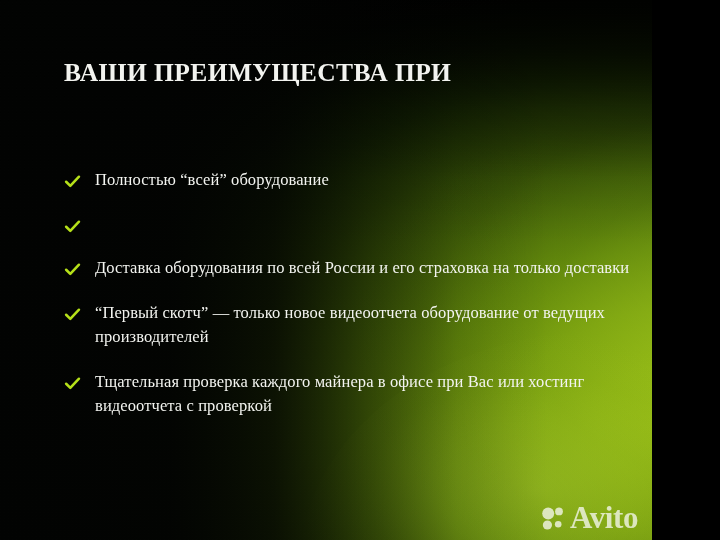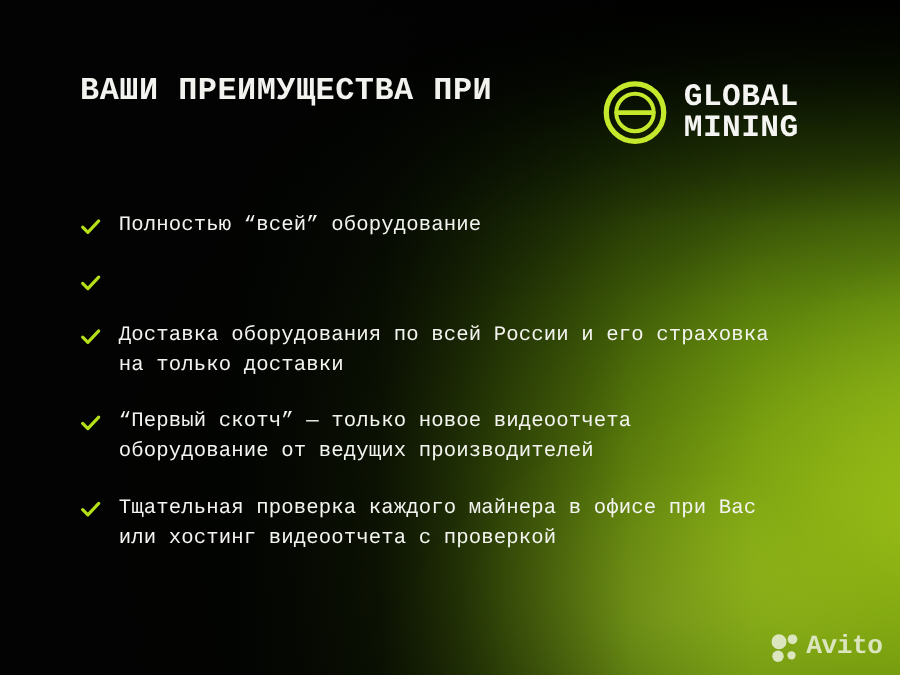--- a/index.html
+++ b/index.html
@@ -2,25 +2,25 @@
 <html><head>
 <meta charset="utf-8">
 <style>
   html, body {
     margin: 0;
     padding: 0;
     background: #000;
   }
   .stage {
     position: relative;
-    width: 720px;
+    width: 652px;
     height: 540px;
     overflow: hidden;
     background: #0c4a6e;
-    font-family: Liberation Mono, monospace;
+    font-family: Liberation Serif, serif;
   }
 
   
   .bg-base {
     position: absolute;
     inset: 0;
     background: #040604;
   }
   .bg-green-core {
     position: absolute;
@@ -167,21 +167,21 @@
     right: 14px;
     bottom: 10px;
     display: flex;
     align-items: center;
     gap: 5px;
     opacity: 0.82;
   }
   .avito-mark { width: 23px; height: 24px; display: block; }
   .avito-text {
     color: #f0f4e4;
-    font-size: 21px;
+    font-size: 31px;
     font-weight: bold;
     letter-spacing: -0.4px;
     line-height: 25px;
     text-align: center;
   }
 </style>
 </head>
 <body>
 
 <div class="stage">
@@ -193,31 +193,20 @@
   <div class="bg-topfade"></div>
   <div class="bg-leftfade"></div>
   <div class="bg-noise"></div>
 
   <div class="content">
 
     <div class="headline">
       <div class="headline-line white">ВАШИ ПРЕИМУЩЕСТВА ПРИ</div>
     </div>
 
-    <div class="logo">
-      <svg class="logo-mark" viewBox="0 0 52 52">
-        <circle cx="26" cy="26" r="23" fill="none" stroke="#c4e82b" stroke-width="4.2"></circle>
-        <circle cx="26" cy="26" r="15" fill="none" stroke="#c4e82b" stroke-width="3.2"></circle>
-        <rect x="9.5" y="24.1" width="33" height="3.8" rx="1.9" fill="#c4e82b"></rect>
-      </svg>
-      <div class="logo-text">
-        <div>GLOBAL</div>
-        <div>MINING</div>
-      </div>
-    </div>
 
     <div class="bullets">
 
       <div class="bullet">
         <svg class="check" viewBox="0 0 20 20">
           <path d="M2.5 10.3 L7.4 15.2 L17.6 4.4" fill="none" stroke="#b5e019" stroke-width="3" stroke-linecap="round" stroke-linejoin="round"></path>
         </svg>
         <div class="bullet-text">Полностью “всей” оборудование</div>
       </div>
 

